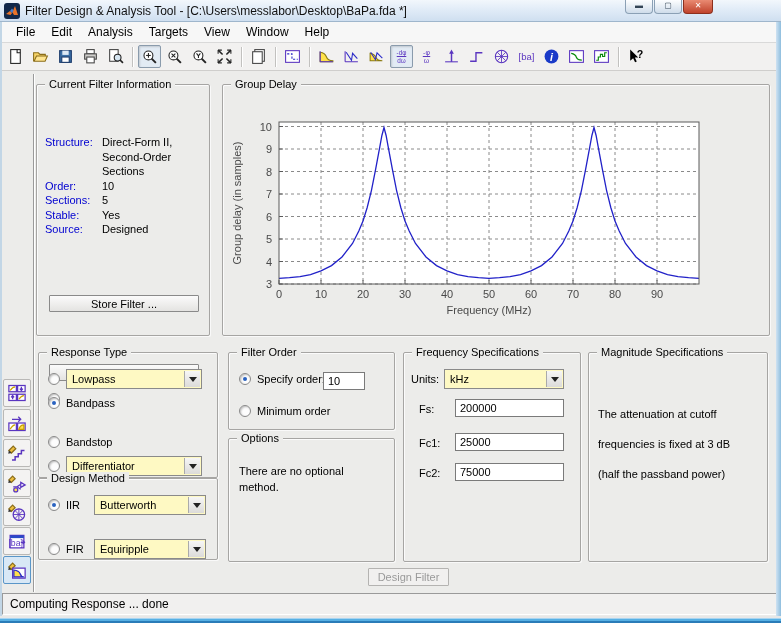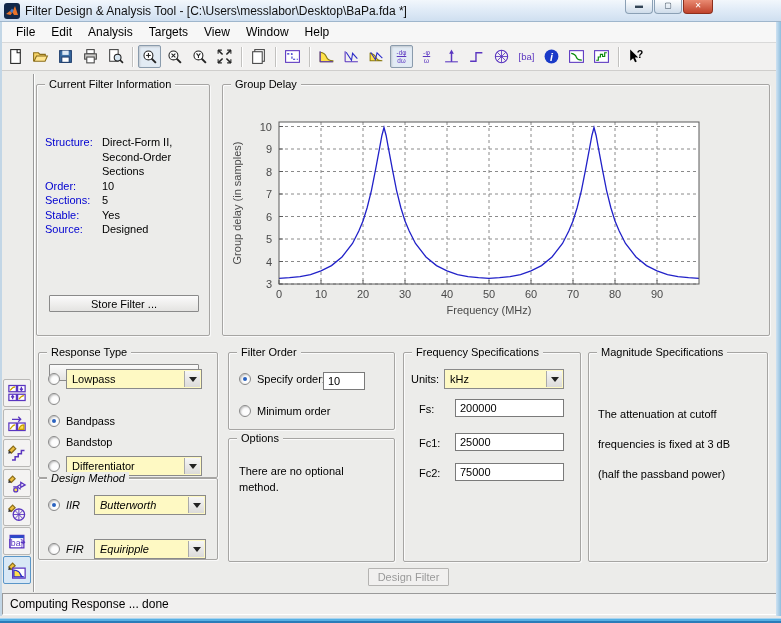--- a/index.html
+++ b/index.html
@@ -423,39 +423,39 @@
         <div class="row-flex" style="left: 9px; top: 16px;">
           <span class="radio"></span>
           <div class="combo" style="position: relative; width: 136px; flex: 0 0 auto;">
             <span>Lowpass</span>
             <span class="combo-arrow"></span>
           </div>
         </div>
         <div class="row-flex" style="left: 9px; top: 40px;">
           <span class="radio"></span>
         </div>
-        <div class="row-flex" style="left: 9px; top: 62px;">
+        <div class="row-flex" style="left: 9px; top: 44px;">
           <span class="radio checked"></span>
           <span>Bandpass</span>
         </div>
         <div class="row-flex" style="left: 9px; top: 83px;">
           <span class="radio"></span>
           <span>Bandstop</span>
         </div>
         <div class="row-flex" style="left: 9px; top: 103px;">
           <span class="radio"></span>
           <div class="combo" style="position: relative; width: 136px; flex: 0 0 auto;">
             <span>Differentiator</span>
             <span class="combo-arrow"></span>
           </div>
         </div>
       </div>
   </div>
 
-  <div class="gbox" style="left:38px;top:478px;width:180px;height:82px;font-style:italic;">
+  <div class="gbox" style="left:38px;top:478px;width:180px;height:82px;">
     <span class="gtitle">Design Method</span>
     <div id="design-method-rows">
         <div class="row-flex" style="left: 9px; top: 16px;">
           <span class="radio checked"></span>
           <span style="width: 22px;">IIR</span>
           <div class="combo" style="position: relative; width: 112px; flex: 0 0 auto;">
             <span>Butterworth</span>
             <span class="combo-arrow"></span>
           </div>
         </div>

